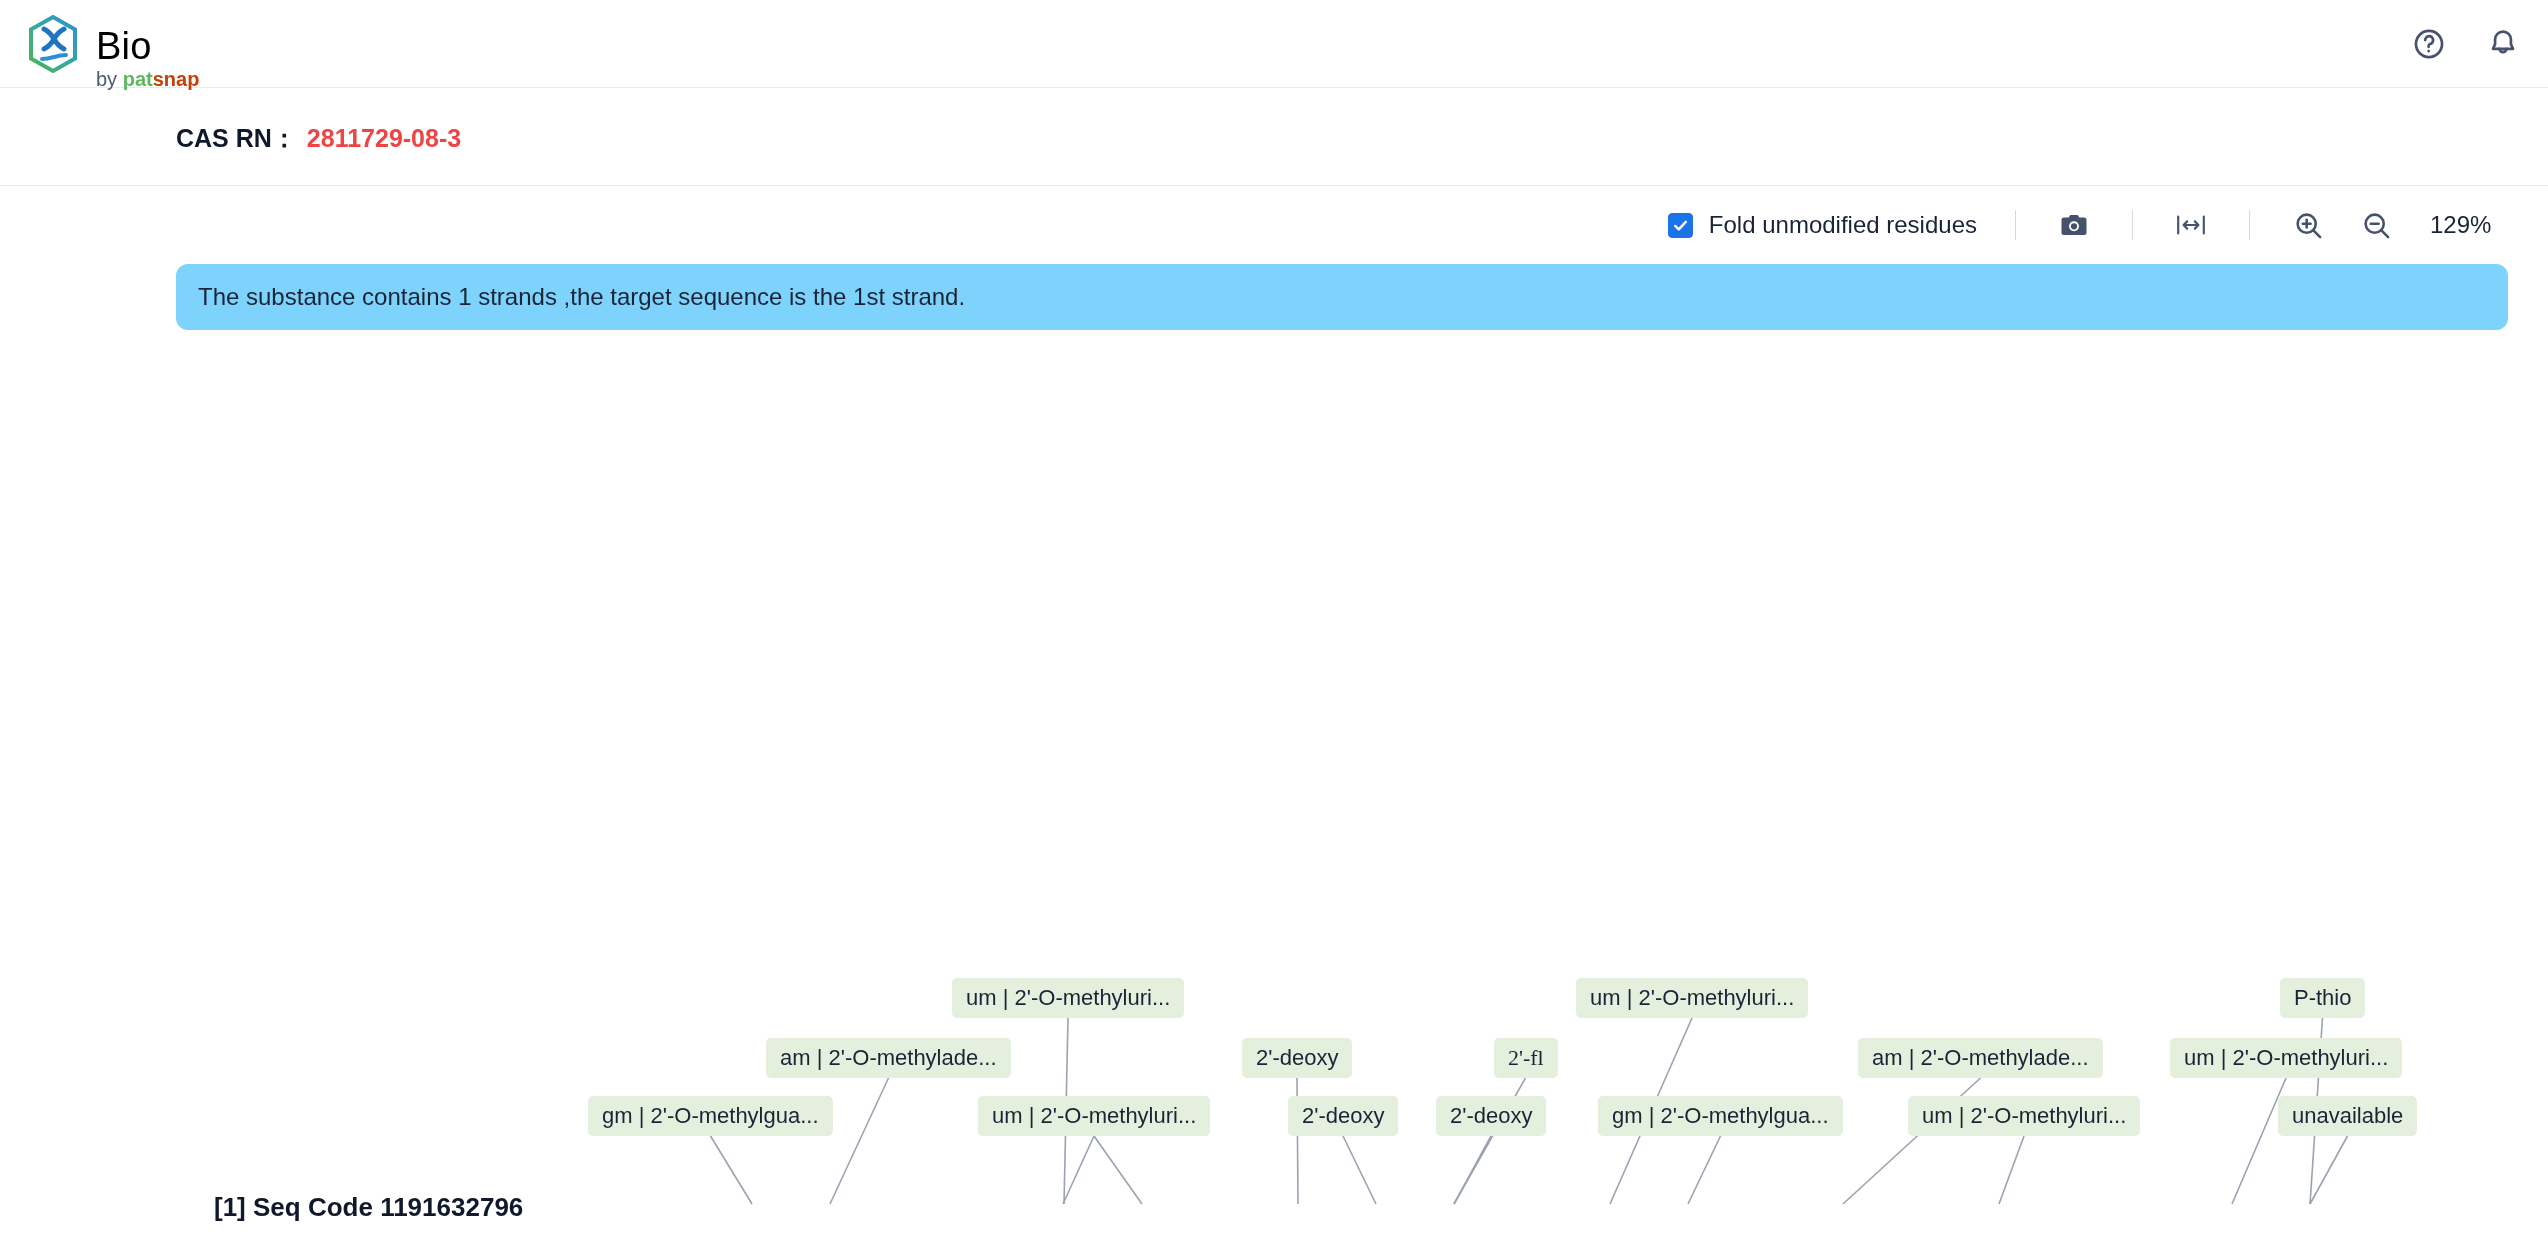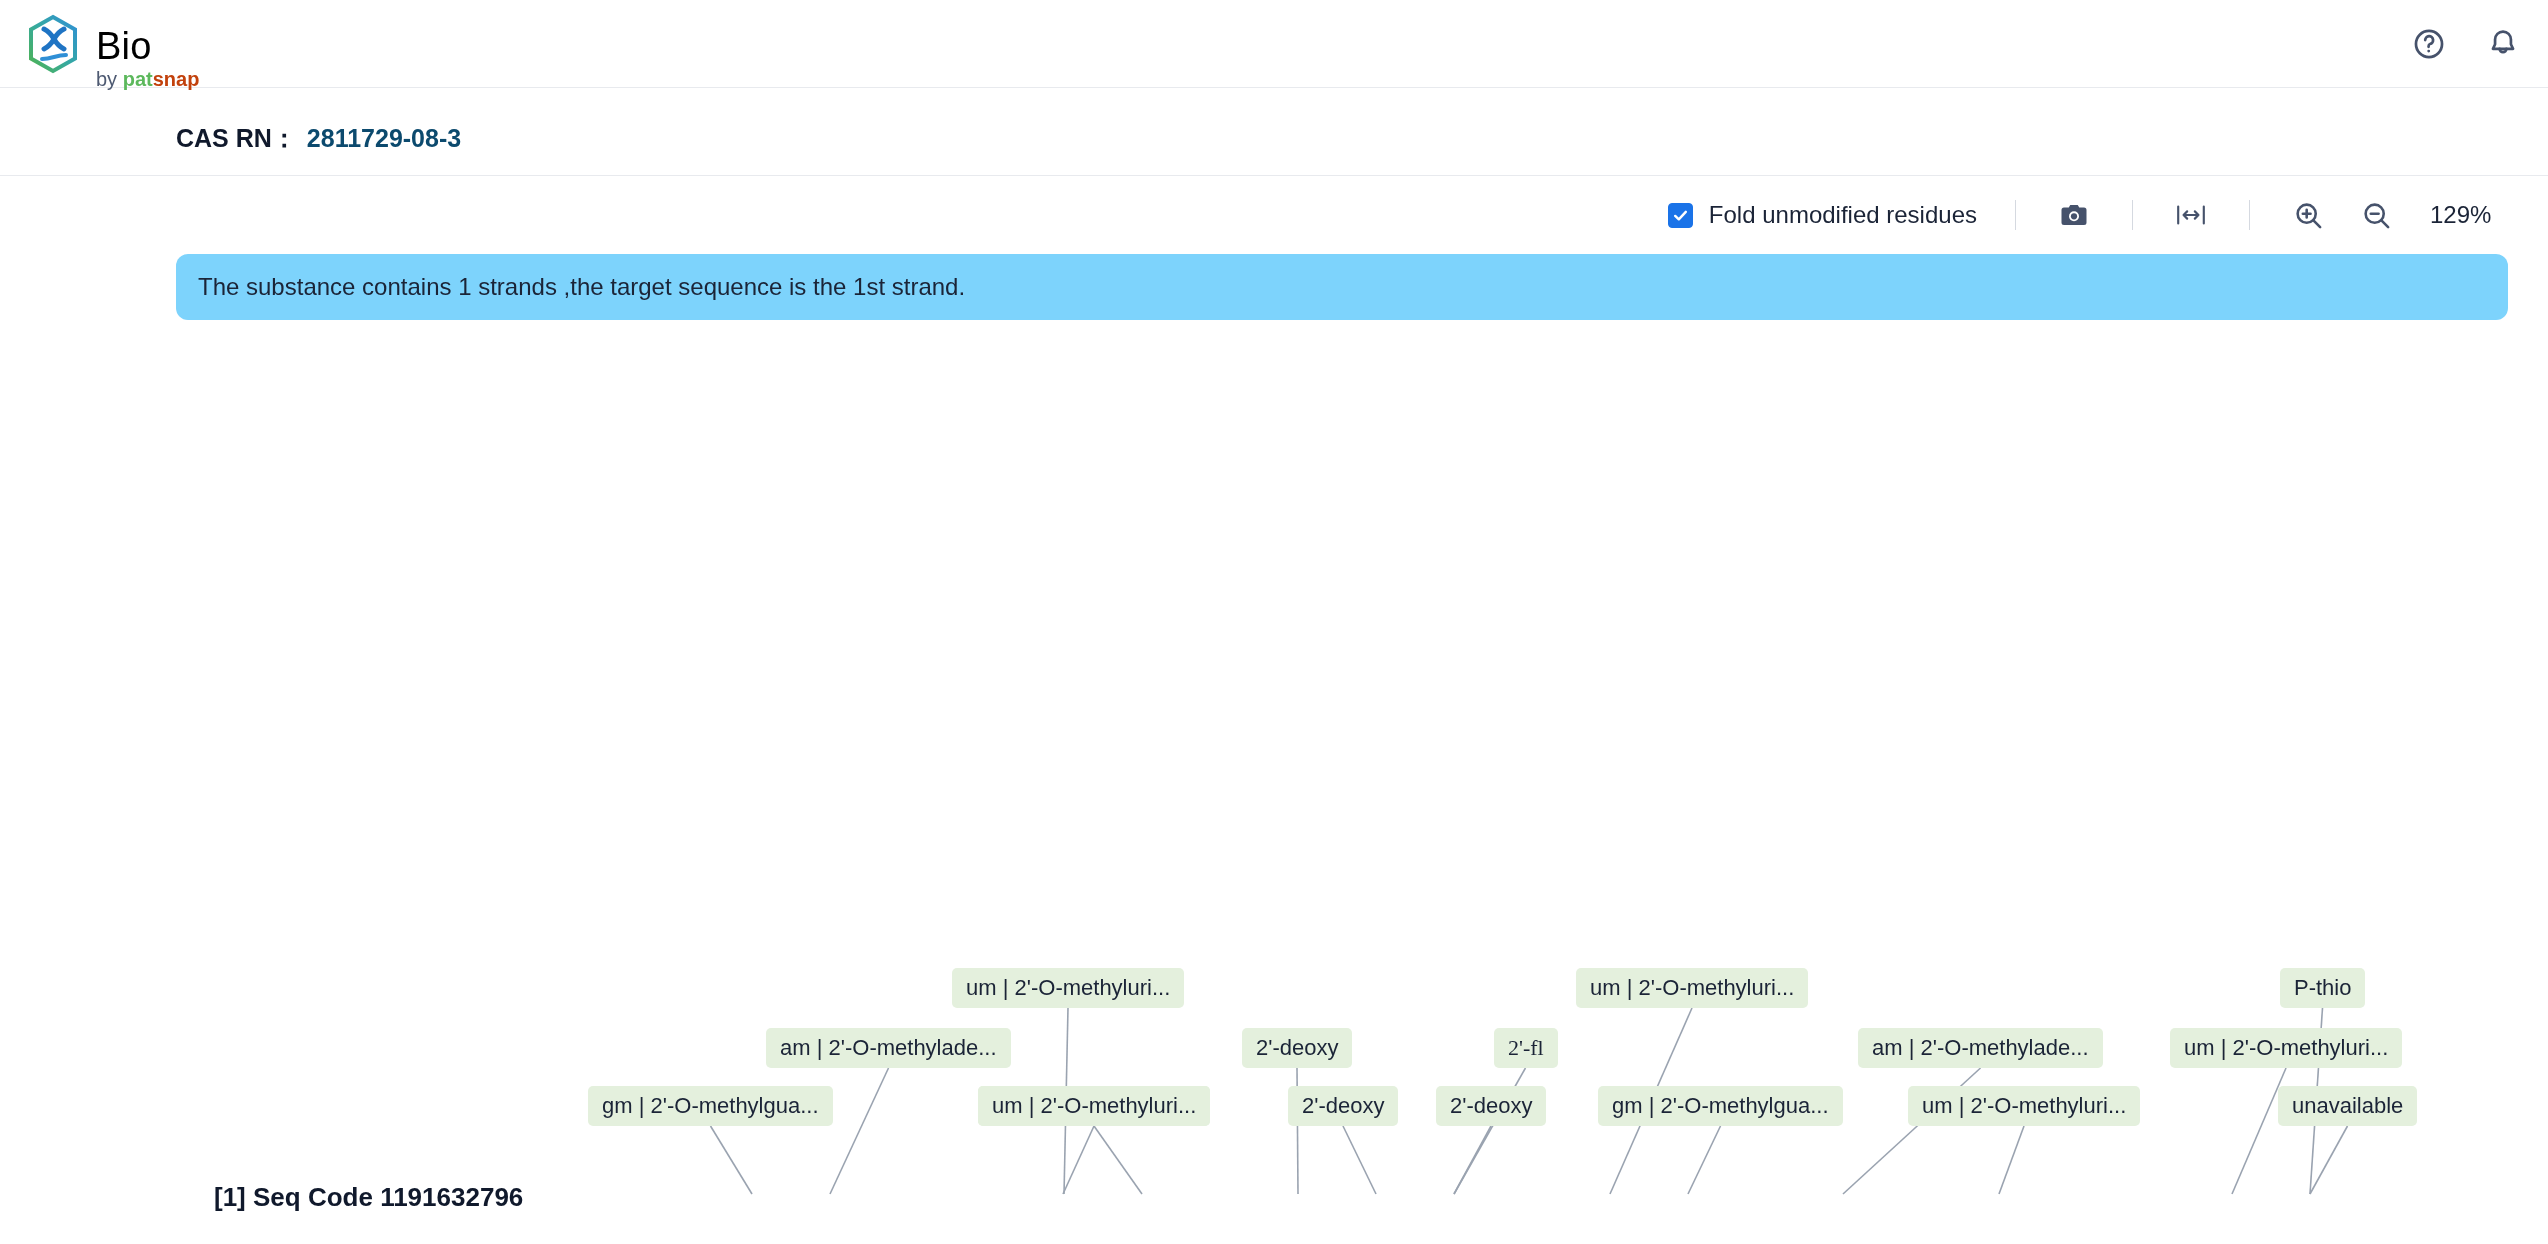--- a/index.html
+++ b/index.html
@@ -35,27 +35,27 @@
 
   .appbar-actions {
     position:absolute; right: 26px; top: 50%; transform: translateY(-50%);
     display:flex; align-items:center; gap: 36px;
   }
   .icon-btn { width: 38px; height: 38px; display:flex; align-items:center; justify-content:center; cursor:pointer; }
   .icon-btn svg { display:block; }
 
   
   .meta {
-    padding: 34px 0 20px 176px;
+    padding: 34px 0 30px 176px;
     border-bottom: 1px solid #e8eaee;
   }
   .meta-row { display:flex; align-items:baseline; }
   .meta-row + .meta-row { margin-top: 16px; }
   .meta-label { font-size: 25px; font-weight: 700; color:#10192c; }
-  .meta-value { font-size: 25px; font-weight: 700; color:#0c4a6e; margin-left: 10px; }
+  .meta-value { font-size: 25px; font-weight: 700; color:#ef4444; margin-left: 10px; }
   .meta-value.plain { font-size: 22px; font-weight: 400; color:#3f4a60; margin-left: 12px; }
 
   
   .toolbar {
     height: 78px;
     display:flex; align-items:center; justify-content:flex-end;
     padding-right: 40px;
     gap: 16px;
   }
   .chk-wrap { display:flex; align-items:center; cursor:pointer; }

